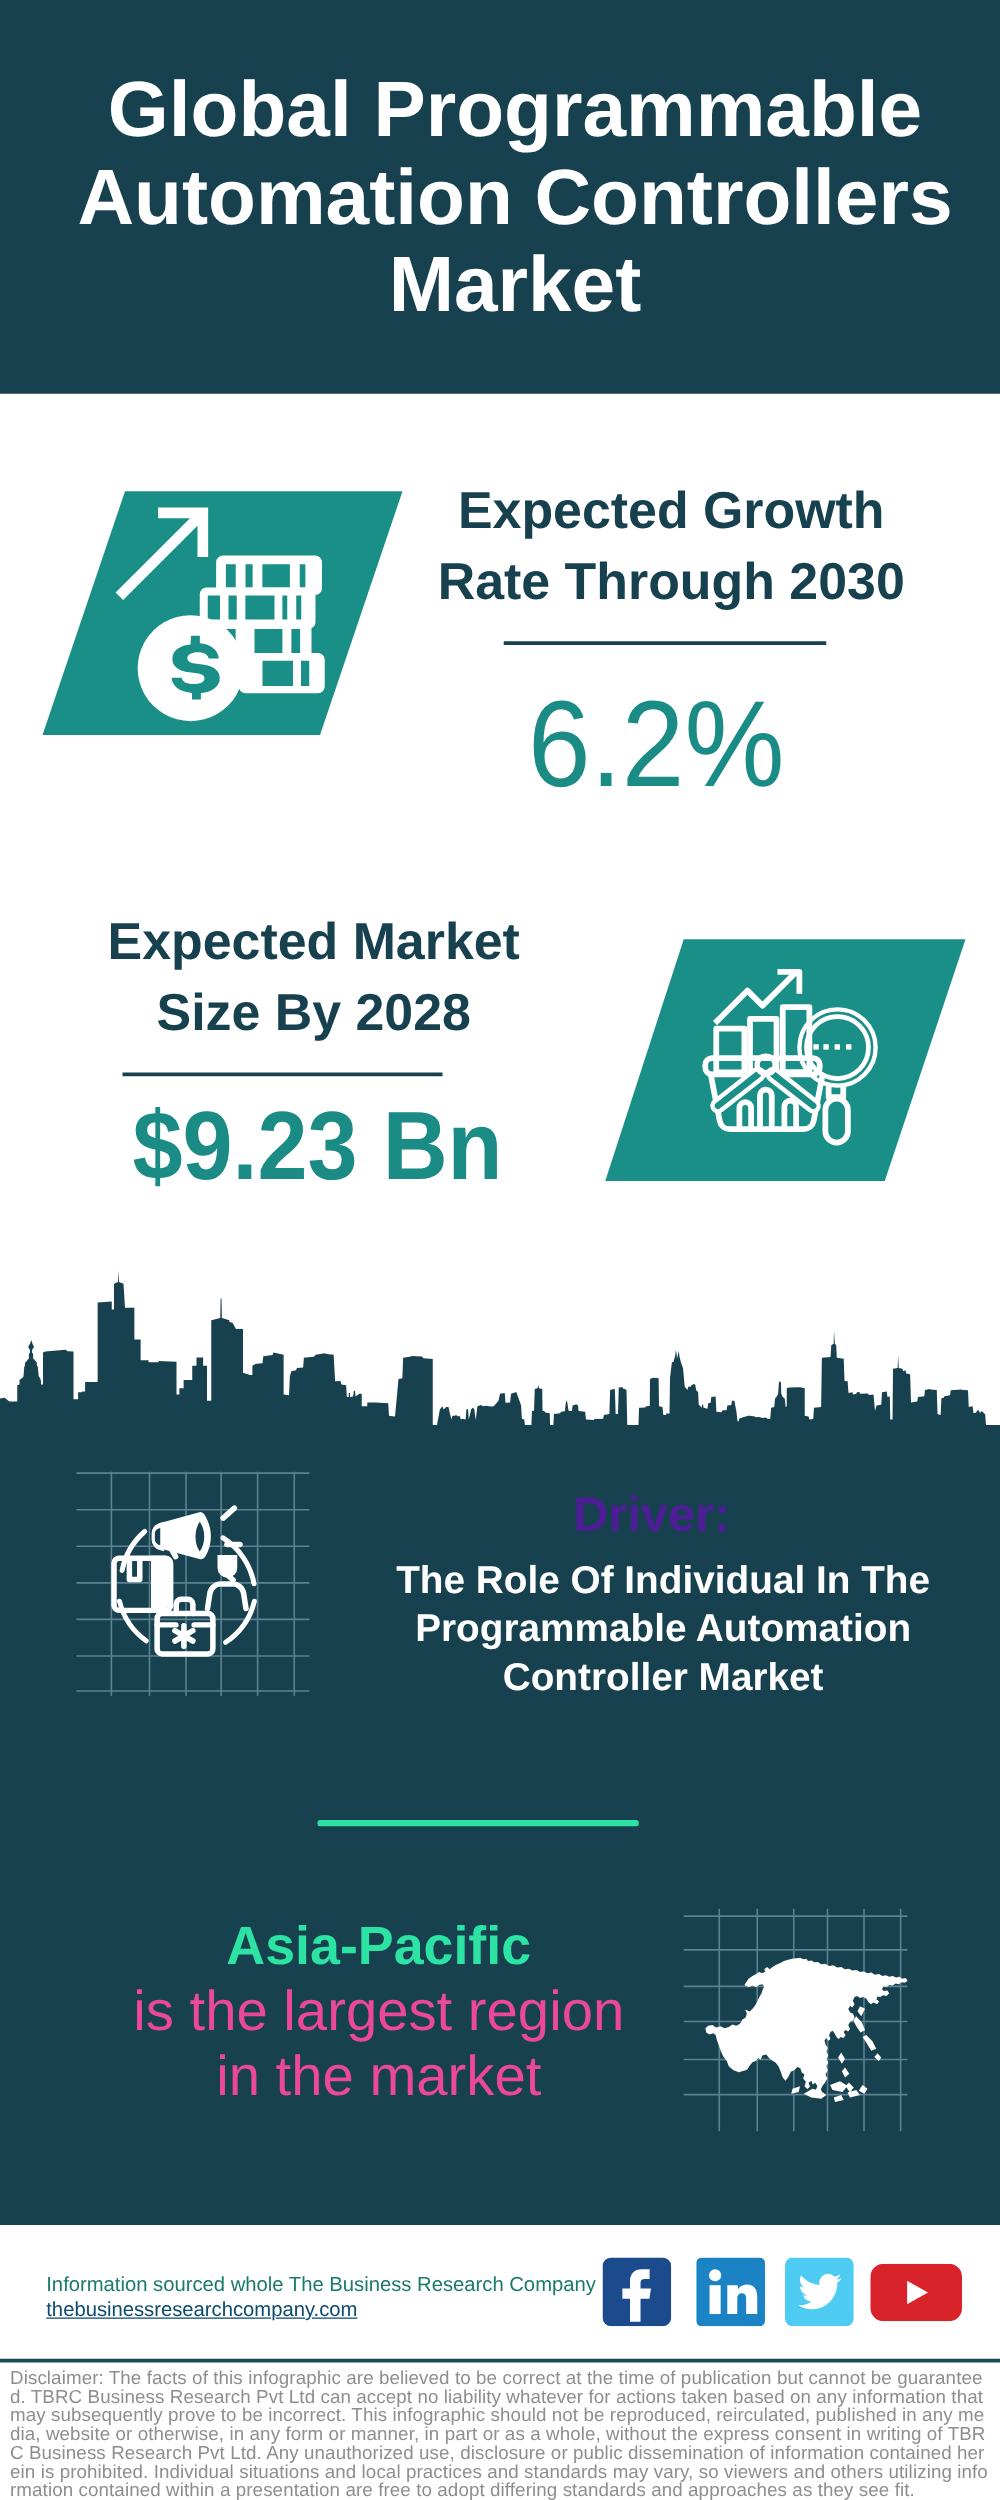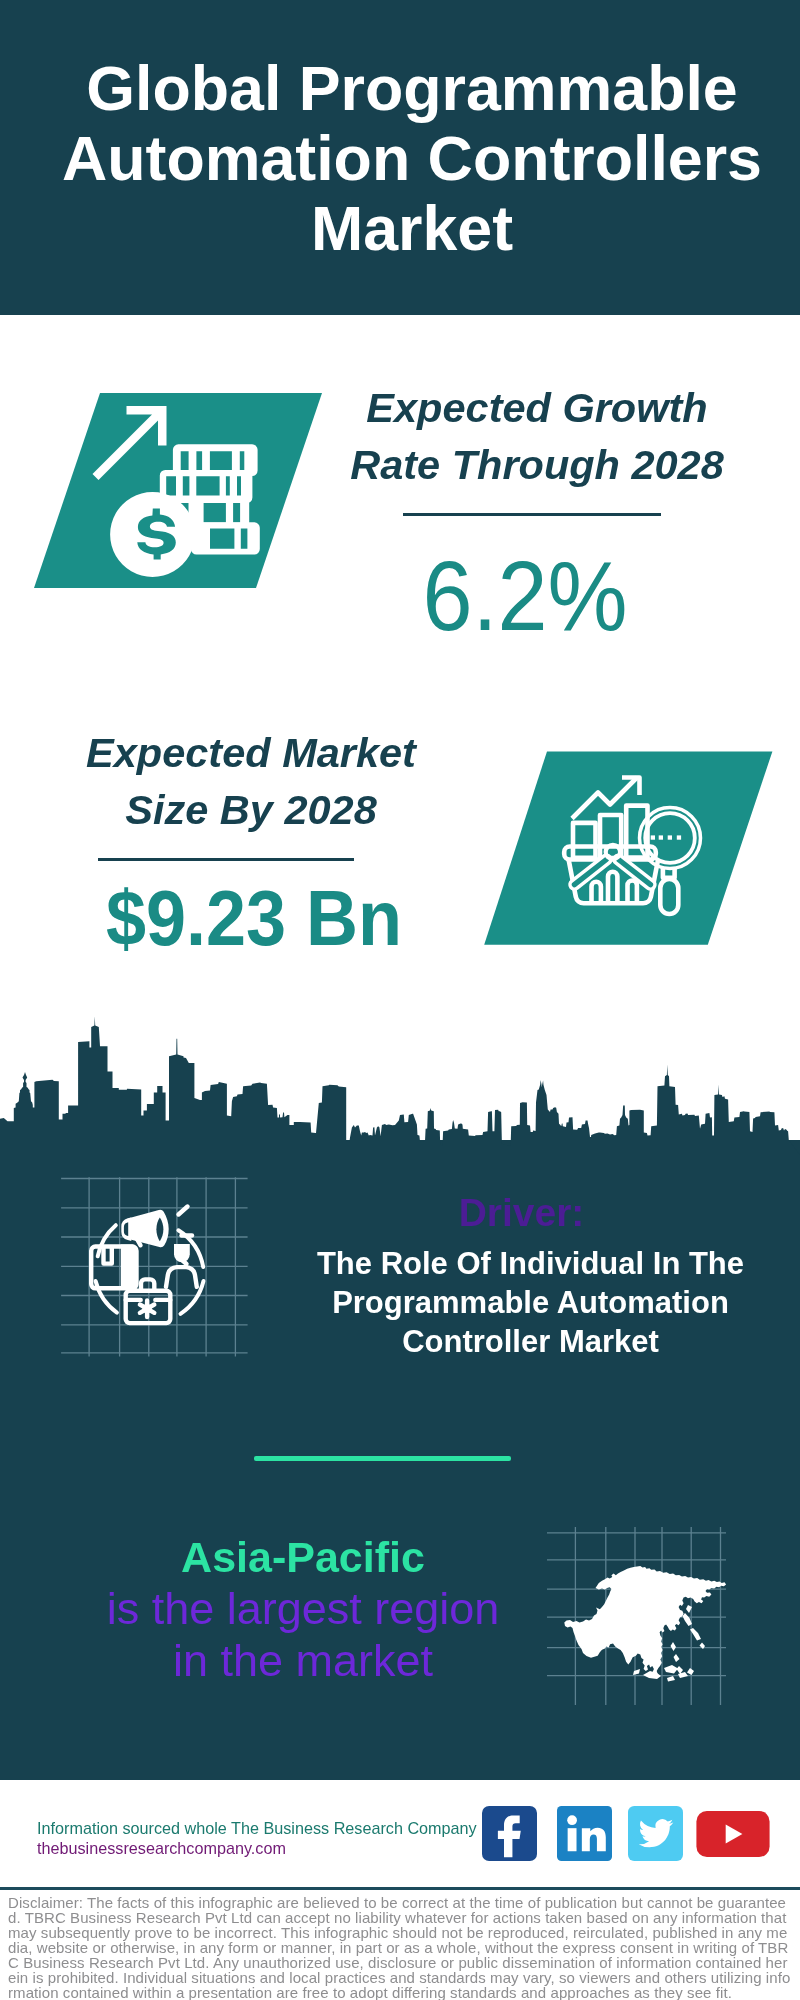--- a/index.html
+++ b/index.html
@@ -7,39 +7,39 @@
        font-family:"Liberation Sans",sans-serif;overflow:hidden;}
   .page{position:relative;width:800px;height:1500px;background:#fff;}
 
   
   .header{position:absolute;left:0;top:0;width:800px;height:315px;background:#17414f;}
   .header-title{position:absolute;left:0;top:53px;width:800px;padding-left:24px;
     box-sizing:border-box;margin:0;text-align:center;color:#ffffff;
     font-size:62.7px;line-height:70px;font-weight:bold;}
 
   
-  .stat-heading{color:#17414f;font-weight:bold;font-size:41.5px;line-height:57px;text-align:center;font-style:italic;}
+  .stat-heading{color:#17414f;font-weight:bold;font-size:41.5px;line-height:57px;text-align:center;}
   .stat-rule{height:3px;background:#17414f;}
   .stat-value{color:#1a8b85;font-weight:400;font-size:90px;line-height:110px;text-align:center;transform:scaleY(1.09);transform-origin:center top;}
 
   .stat-value2{color:#1a8b85;font-weight:bold;font-size:72px;line-height:90px;text-align:center;transform:scaleY(1.08);transform-origin:center top;}
   .para{position:absolute;}
   .para svg{display:block;}
 
   
   .darksec{position:absolute;left:0;top:1140px;width:800px;height:640px;background:#17414f;}
   .skyline{position:absolute;left:0;top:1015px;width:800px;height:140px;}
 
   .driver-label{color:#4c1d95;font-weight:bold;font-size:39px;line-height:53px;text-align:center;}
   .driver-text{color:#ffffff;font-weight:bold;font-size:31px;line-height:38.8px;text-align:center;}
   .mid-rule{position:absolute;height:5px;background:#2ce3a3;border-radius:2px;}
   .region-label{color:#2ce3a3;font-weight:bold;font-size:43px;line-height:52px;text-align:center;}
-  .region-text{color:#6d28d9;font-weight:400;font-size:45px;line-height:52px;text-align:center;}
+  .region-text{color:#ec4899;font-weight:400;font-size:45px;line-height:52px;text-align:center;}
   .src-line1{position:absolute;left:37px;top:1816px;color:#1b7a6e;font-size:16.2px;line-height:24px;}
-  .src-line2{position:absolute;left:37px;top:1836px;color:#701a75;font-size:16.2px;line-height:24px;}
+  .src-line2{position:absolute;left:37px;top:1836px;color:#0c4a6e;font-size:16.2px;line-height:24px;text-decoration:underline;}
   .social{position:absolute;top:1806px;}
   .social svg{display:block;}
   .hr{position:absolute;left:0;top:1887px;width:800px;height:3px;background:#1d4b5c;}
   .disclaimer{position:absolute;left:8px;top:1895px;width:784px;color:#8e8e90;
     font-size:15px;line-height:15px;word-break:break-all;letter-spacing:.08px;}
 </style>
 </head>
 <body>
 
 <div class="page">
@@ -72,21 +72,21 @@
                  c-5.2 0 -8.5 1.9 -8.5 4.7 c0 2.2 1.7 3.5 6 4.2 l6.2 .9 c9.2 1.3 13.7 4.9 13.7 11
                  c0 6.5 -5.8 11.1 -15.1 11.8 v5.2 h-7.1 v-5.2 c-9.8 -.7 -15.9 -5.3 -16.3 -12.1 h8.1
                  c.4 3.2 3.8 5 9.4 5 c5.3 0 8.8 -1.7 8.8 -4.5 c0 -2.3 -1.9 -3.5 -6.1 -4.1 l-6 -.8
                  c-8.9 -1.2 -13.6 -4.8 -13.6 -10.9 c0 -6.2 5.6 -10.6 14.5 -11.4 z"></path>
       </g>
     </svg>
   </div>
 
   <div style="position:absolute;left:337px;top:379px;width:400px;">
     <div class="stat-heading">Expected Growth</div>
-    <div class="stat-heading">Rate Through 2028</div>
+    <div class="stat-heading">Rate Through 2030</div>
   </div>
   <div class="stat-rule" style="left:403px;top:513px;width:258px;position:absolute;"></div>
   <div class="stat-value" style="position:absolute;left:325px;top:536px;width:400px;">6.2%</div>
 
   <div style="position:absolute;left:51px;top:724px;width:400px;">
     <div class="stat-heading">Expected Market</div>
     <div class="stat-heading">Size By 2028</div>
   </div>
   <div class="stat-rule" style="left:98px;top:858px;width:256px;position:absolute;"></div>
   <div class="stat-value2" style="position:absolute;left:54px;top:869px;width:400px;">$9.23 Bn</div>

